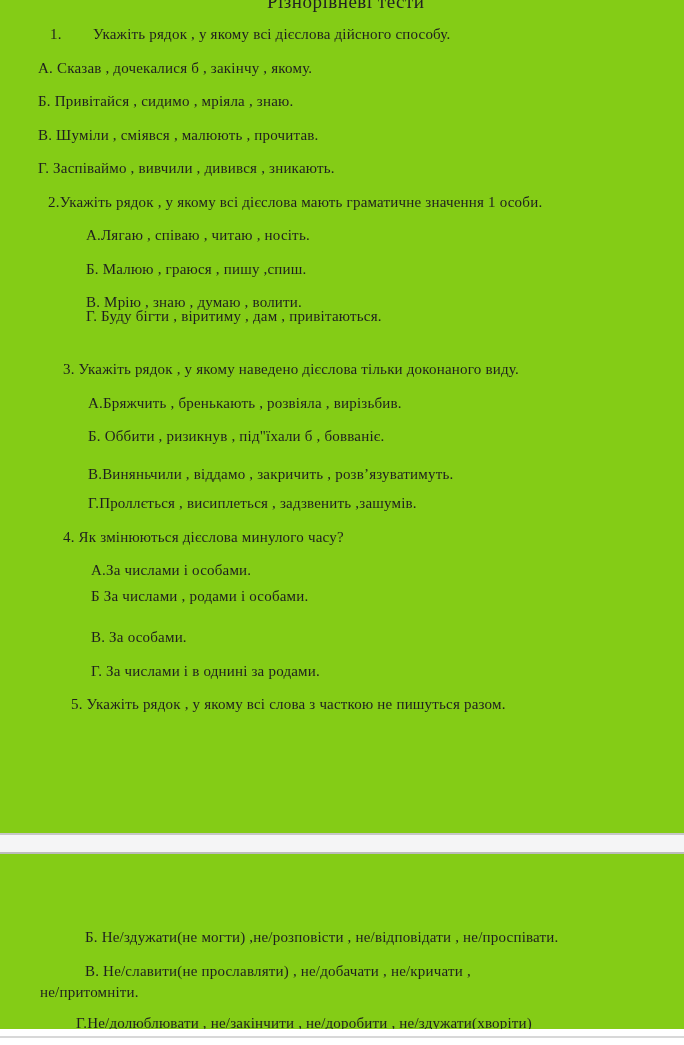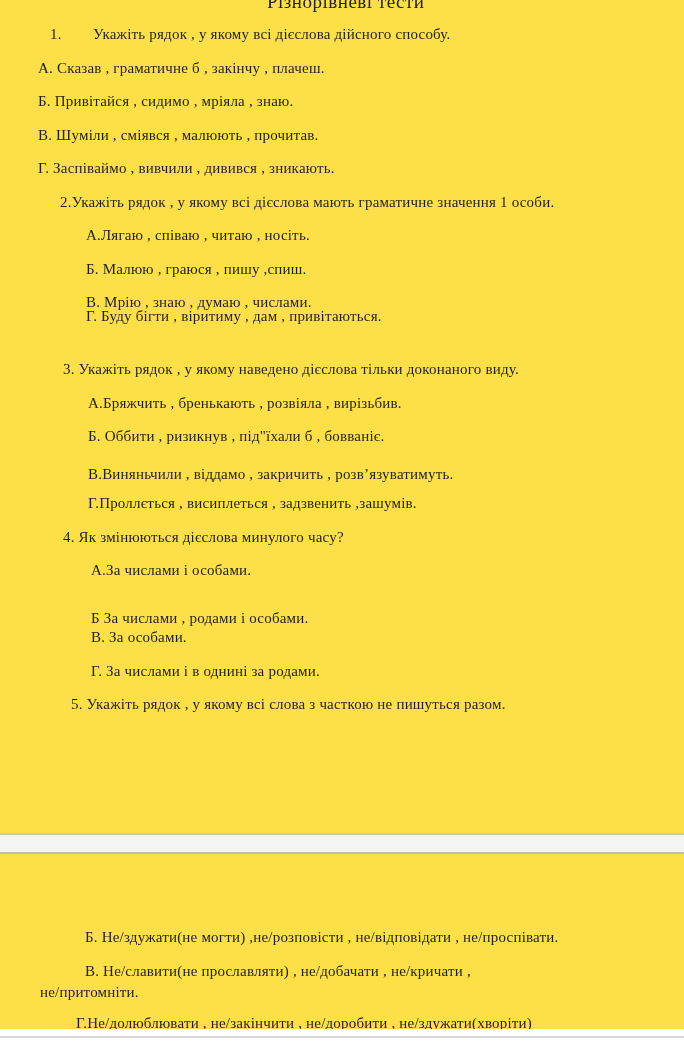--- a/index.html
+++ b/index.html
@@ -5,21 +5,21 @@
   html, body {
     margin: 0;
     padding: 0;
     background: #ffffff;
   }
   .doc {
     position: relative;
     width: 684px;
     height: 1045px;
     overflow: hidden;
-    background: #fde047;
+    background: #84cc16;
     font-family: "Liberation Serif", "DejaVu Serif", serif;
     color: #1f1f1f;
   }
   .ln {
     position: absolute;
     white-space: nowrap;
     font-size: 15px;
     line-height: 21px;
     letter-spacing: 0.2px;
     color: #1f1f1f;
@@ -67,40 +67,40 @@
 </style>
 </head>
 <body>
 
 <div class="doc">
 
   <div class="title">Різнорівневі тести</div>
 
   <div class="ln" style="top:24px;left:50px"><span class="qnum">1.</span><span>Укажіть рядок , у якому всі дієслова дійсного способу.</span></div>
 
-  <div class="ln" style="top:58px;left:38px">А. Сказав , граматичне б , закінчу , плачеш.</div>
+  <div class="ln" style="top:58px;left:38px">А. Сказав , дочекалися б , закінчу , якому.</div>
   <div class="ln" style="top:91px;left:38px">Б. Привітайся , сидимо , мріяла , знаю.</div>
   <div class="ln" style="top:125px;left:38px">В. Шуміли , сміявся , малюють , прочитав.</div>
   <div class="ln" style="top:158px;left:38px">Г. Заспіваймо , вивчили , дивився , зникають.</div>
 
-  <div class="ln" style="top:192px;left:60px">2.Укажіть рядок , у якому всі дієслова мають граматичне значення 1 особи.</div>
+  <div class="ln" style="top:192px;left:48px">2.Укажіть рядок , у якому всі дієслова мають граматичне значення 1 особи.</div>
   <div class="ln" style="top:259px;left:86px">Б. Малюю , граюся , пишу ,спиш.</div>
   <div class="ln" style="top:225px;left:86px">А.Лягаю , співаю , читаю , носіть.</div>
-  <div class="ln" style="top:292px;left:86px">В. Мрію , знаю , думаю , числами.</div>
+  <div class="ln" style="top:292px;left:86px">В. Мрію , знаю , думаю , волити.</div>
   <div class="ln" style="top:306px;left:86px">Г. Буду бігти , віритиму , дам , привітаються.</div>
 
   <div class="ln" style="top:359px;left:63px">3. Укажіть рядок , у якому наведено дієслова тільки доконаного виду.</div>
   <div class="ln" style="top:393px;left:88px">А.Бряжчить , бренькають , розвіяла , вирізьбив.</div>
   <div class="ln" style="top:426px;left:88px">Б. Оббити , ризикнув , під"їхали б , бовваніє.</div>
   <div class="ln" style="top:464px;left:88px">В.Виняньчили , віддамо , закричить , розв’язуватимуть.</div>
   <div class="ln" style="top:493px;left:88px">Г.Проллється , висиплеться , задзвенить ,зашумів.</div>
 
   <div class="ln" style="top:527px;left:63px">4. Як змінюються дієслова минулого часу?</div>
   <div class="ln" style="top:560px;left:91px">А.За числами і особами.</div>
-  <div class="ln" style="top:608px;left:91px">Б За числами , родами і особами.</div>
+  <div class="ln" style="top:586px;left:91px">Б За числами , родами і особами.</div>
   <div class="ln" style="top:627px;left:91px">В. За особами.</div>
   <div class="ln" style="top:661px;left:91px">Г. За числами і в однині за родами.</div>
 
   <div class="ln" style="top:694px;left:71px">5. Укажіть рядок , у якому всі слова з часткою не пишуться разом.</div>
 
   <div class="pagebreak"></div>
 
   <div class="ln" style="top:927px;left:85px">Б. Не/здужати(не могти) ,не/розповісти , не/відповідати , не/проспівати.</div>
   <div class="ln" style="top:961px;left:85px">В. Не/славити(не прославляти) , не/добачати , не/кричати ,</div>
   <div class="ln" style="top:982px;left:40px">не/притомніти.</div>

